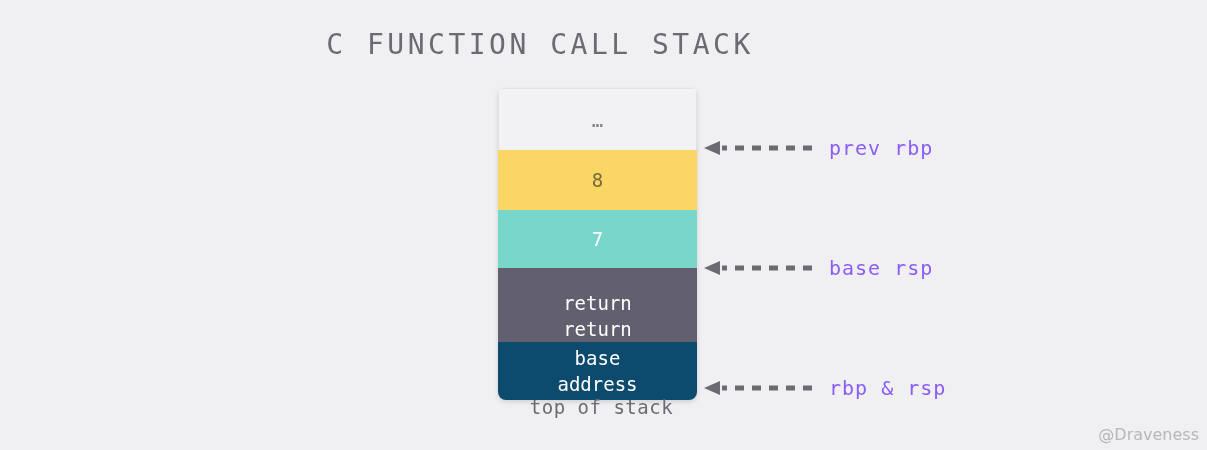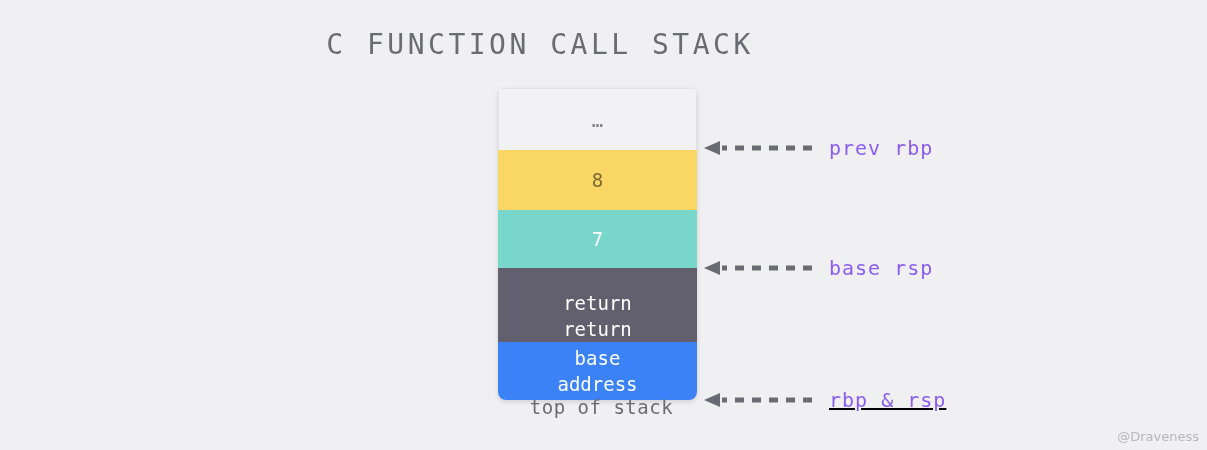--- a/index.html
+++ b/index.html
@@ -80,21 +80,21 @@
     color: #ffffff;
   }
   .cell-dark {
     height: 74px;
     background: #625f6e;
     color: #ffffff;
     justify-content: flex-end;
   }
   .cell-pink {
     height: 58px;
-    background: #3b82f6;
+    background: #0c4a6e;
     color: #ffffff;
   }
 
   .cell-line { display: block; }
 
   
   .stack-caption {
     position: absolute;
     left: 502px;
     top: 396px;
@@ -121,29 +121,29 @@
     font-family: "DejaVu Sans Mono", "Liberation Mono", monospace;
     font-size: 20px;
     letter-spacing: 1px;
     color: #8b5cf6;
     white-space: pre;
     margin-left: 14px;
   }
 
   #ann-prev-rbp { left: 700px; top: 136px; }
   #ann-prev-rsp { left: 700px; top: 256px; }
-  #ann-rbp-rsp  { left: 700px; top: 388px; text-decoration: underline; }
+  #ann-rbp-rsp  { left: 700px; top: 376px; }
 
   
   .watermark {
     position: absolute;
     right: 8px;
     bottom: 6px;
     font-family: "DejaVu Sans", "Liberation Sans", sans-serif;
-    font-size: 13px;
+    font-size: 16px;
     color: #b6b6bd;
     white-space: pre;
     margin-top: 8px;
   }
 </style>
 </head>
 <body>
 
 <div id="diagram-root">
 

